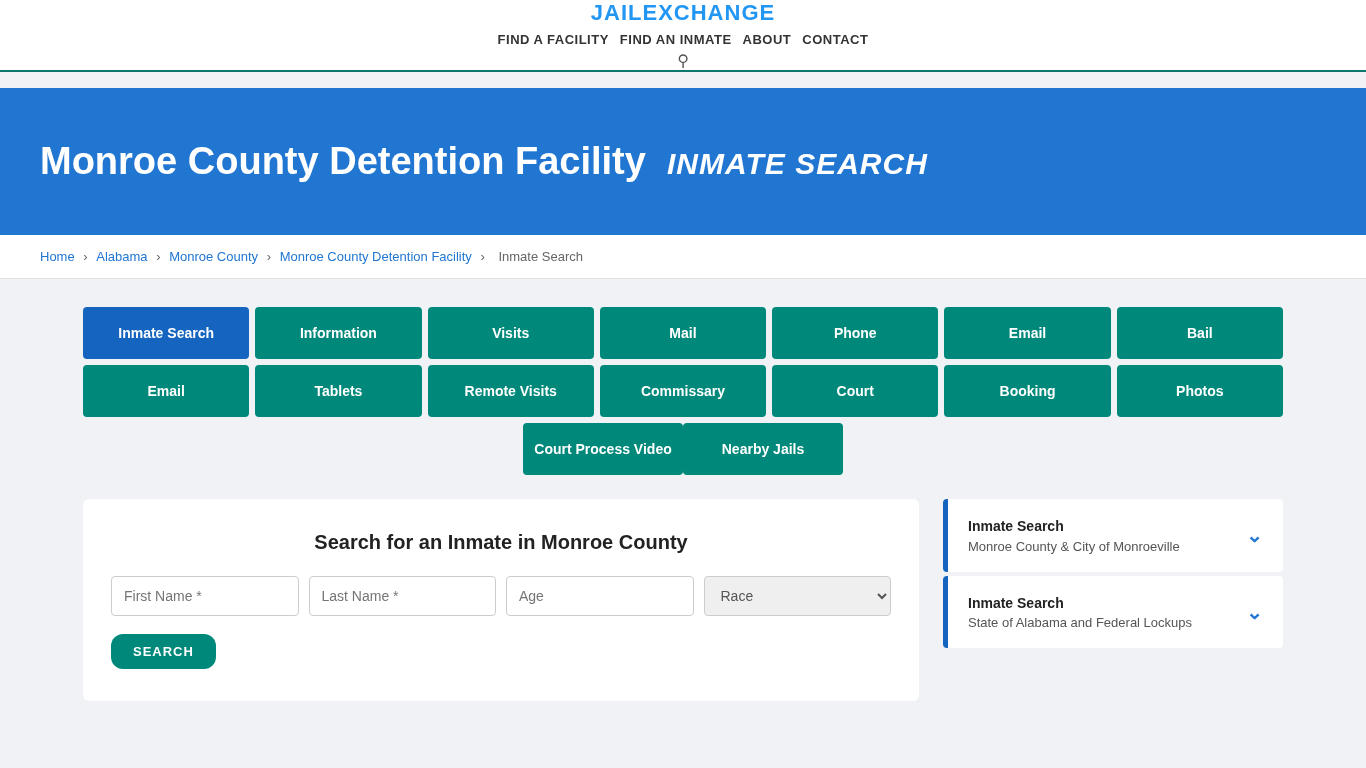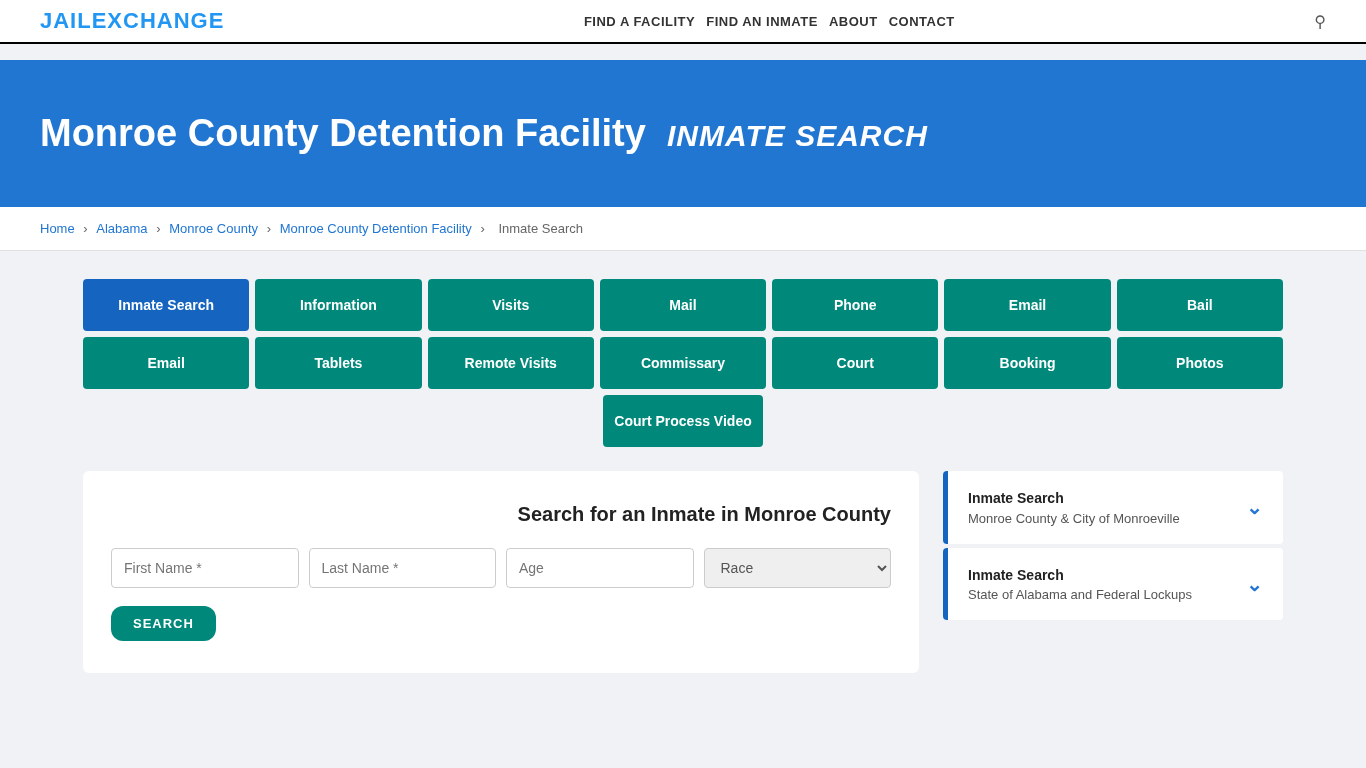--- a/index.html
+++ b/index.html
@@ -1,26 +1,27 @@
 <!DOCTYPE html>
 <html><head>
   <meta charset="utf-8">
   <style>
     * { margin: 0; padding: 0; box-sizing: border-box; }
     body { font-family: Arial, sans-serif; background: #f0f2f5; color: #333; }
 
     
     .navbar {
       background: #fff;
-      border-bottom: 2px solid #000000;
+      border-bottom: 2px solid #0f766e;
       display: flex;
       align-items: center;
       justify-content: space-between;
       padding: 0 40px;
-      height: 44px;
+      height: 72px;
+      flex-direction: column;
     }
     .logo {
       font-size: 22px;
       font-weight: 900;
       letter-spacing: 1px;
       color: #222;
     }
     .logo span {
       color: #2196f3;
     }
@@ -133,21 +134,21 @@
 
     
     .search-panel {
       background: #fff;
       border-radius: 6px;
       padding: 32px 28px;
       flex: 1;
       min-width: 0;
     }
     .search-panel h2 {
-      text-align: right;
+      text-align: center;
       font-size: 20px;
       font-weight: 700;
       margin-bottom: 22px;
       color: #222;
     }
     .search-fields {
       display: flex;
       gap: 10px;
       flex-wrap: nowrap;
       margin-bottom: 18px;
@@ -265,20 +266,21 @@
       <button class="tab-btn">Email</button>
       <button class="tab-btn">Tablets</button>
       <button class="tab-btn">Remote Visits</button>
       <button class="tab-btn">Commissary</button>
       <button class="tab-btn">Court</button>
       <button class="tab-btn">Booking</button>
       <button class="tab-btn">Photos</button>
     </div>
     <div class="tabs-row-3">
       <button class="tab-btn tab-btn-wide">Court Process Video</button>
+      <button class="tab-btn tab-btn-wide">Nearby Jails</button>
     </div>
   </div>
 
   <div class="content-area">
 
     <div class="search-panel">
       <h2>Search for an Inmate in Monroe County</h2>
       <div class="search-fields">
         <input type="text" placeholder="First Name *" style="">
         <input type="text" placeholder="Last Name *" style="">

